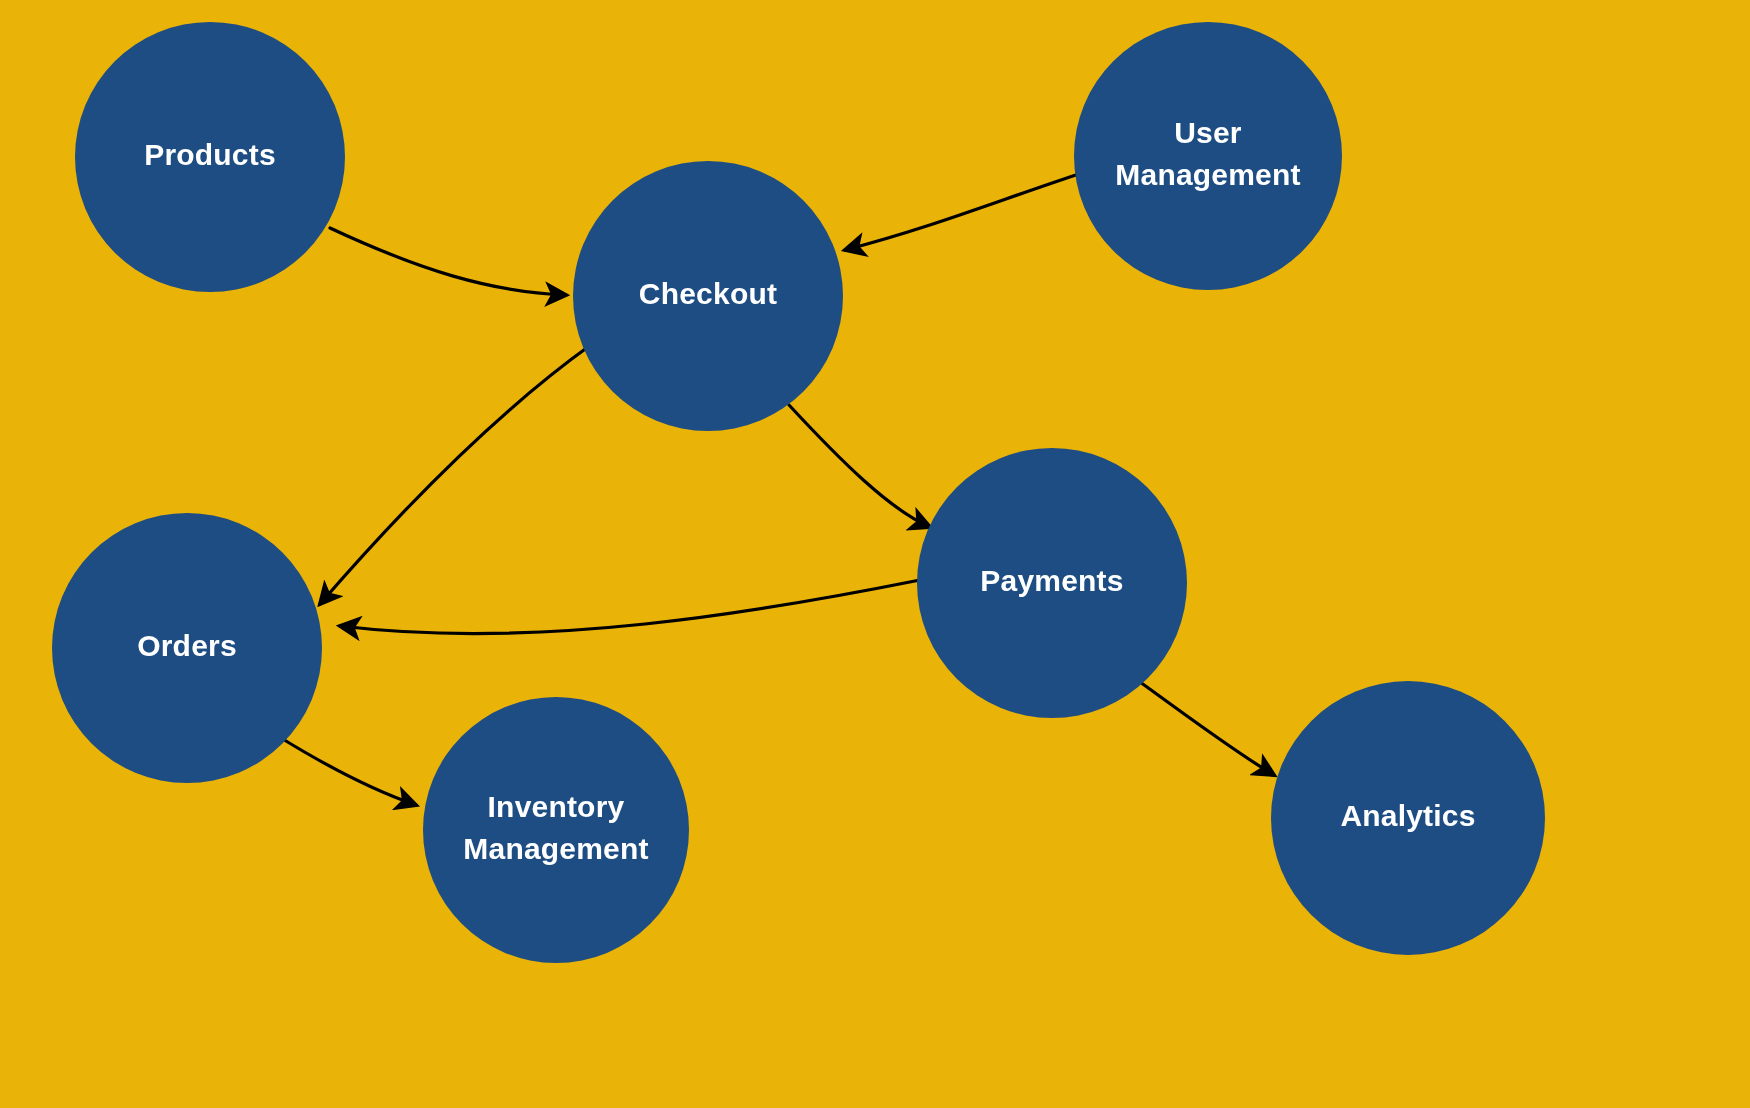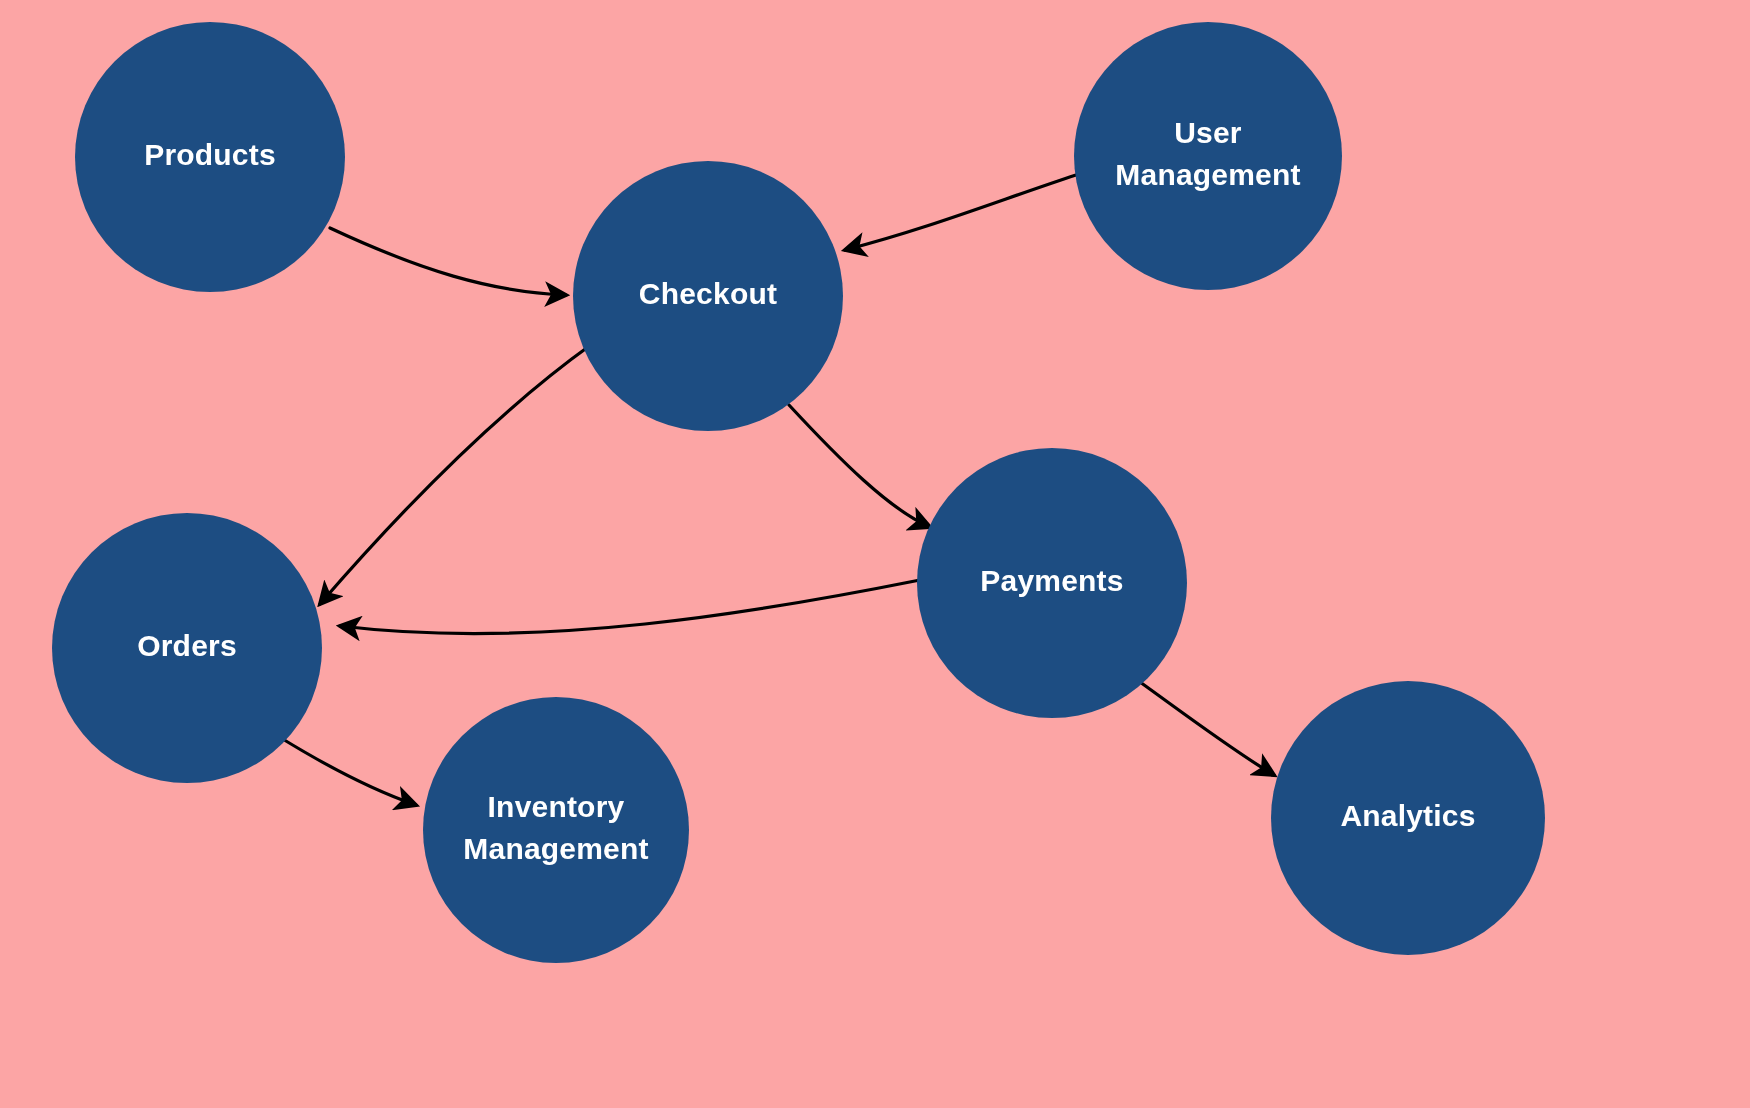--- a/index.html
+++ b/index.html
@@ -7,21 +7,21 @@
     padding: 0;
     background: #ffffff;
   }
   body {
     font-family: "Liberation Sans", sans-serif;
   }
   #canvas {
     position: relative;
     width: 1750px;
     height: 1108px;
-    background: #fca5a5;
+    background: #eab308;
     overflow: hidden;
   }
   #graph-svg {
     position: absolute;
     top: 0;
     left: 0;
     width: 1750px;
     height: 1108px;
     display: block;
   }

